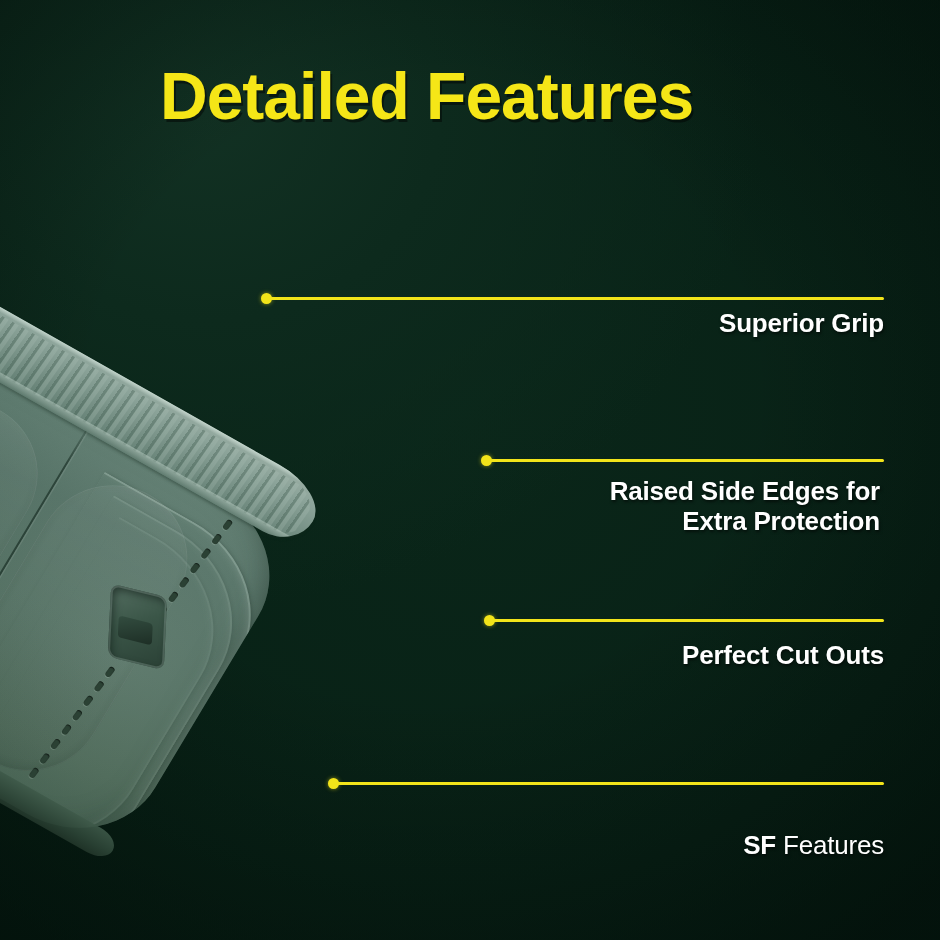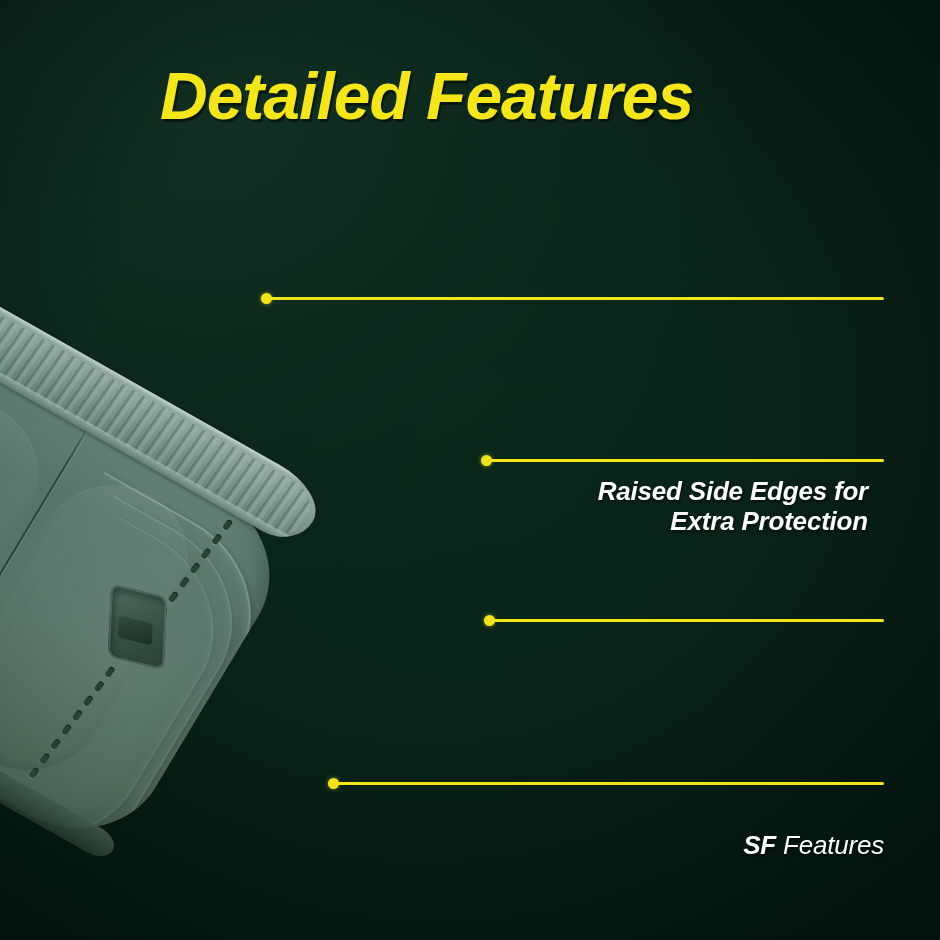--- a/index.html
+++ b/index.html
@@ -3,21 +3,20 @@
 <meta charset="utf-8">
 <title>Detailed Features</title>
 <style>
   html,body{margin:0;padding:0;background:#041109;}
   #stage{
     position:relative;
     width:940px;height:940px;
     overflow:hidden;
     font-family:"Liberation Sans", sans-serif;
     background:#082417;
-    font-style:italic;
   }
   
   .bg-base{
     position:absolute;inset:0;
     background:
       radial-gradient(ellipse 95% 85% at 22% 12%, #123123 0%, #0d2a1d 26%, #09231704 62%, #06190f00 100%),
       radial-gradient(ellipse 120% 110% at 50% 45%, #0a2619 0%, #082116 45%, #051a11 78%, #031510 100%);
   }
   .bg-vignette{
     position:absolute;inset:0;
@@ -267,28 +266,30 @@
             <span></span>
             <span></span>
         </div>
       </div>
 
     </div>
   </div>
 
   <div class="callout-dot" style="left:261px; top:293px;"></div>
   <div class="callout-line" style="left:270px; top:297px; width:614px;"></div>
+  <div class="callout-label" style="right:56px; top:308px;">Superior Grip</div>
 
   <div class="callout-dot" style="left:481px; top:455px;"></div>
   <div class="callout-line" style="left:490px; top:459px; width:394px;"></div>
-  <div class="callout-label" style="right:72px; top:476px;">Raised Side Edges for
+  <div class="callout-label" style="right:60px; top:476px;">Raised Side Edges for
 Extra Protection</div>
 
   <div class="callout-dot" style="left:484px; top:615px;"></div>
   <div class="callout-line" style="left:493px; top:619px; width:391px;"></div>
+  <div class="callout-label" style="right:56px; top:640px;">Perfect Cut Outs</div>
 
   <div class="callout-dot" style="left:328px; top:778px;"></div>
   <div class="callout-line" style="left:337px; top:782px; width:547px;"></div>
   <div class="callout-label" style="right:56px; top:800px;">
     <span>SF</span><span class="thin"> Features</span>
   </div>
 
 </div>
 
 </body></html>

